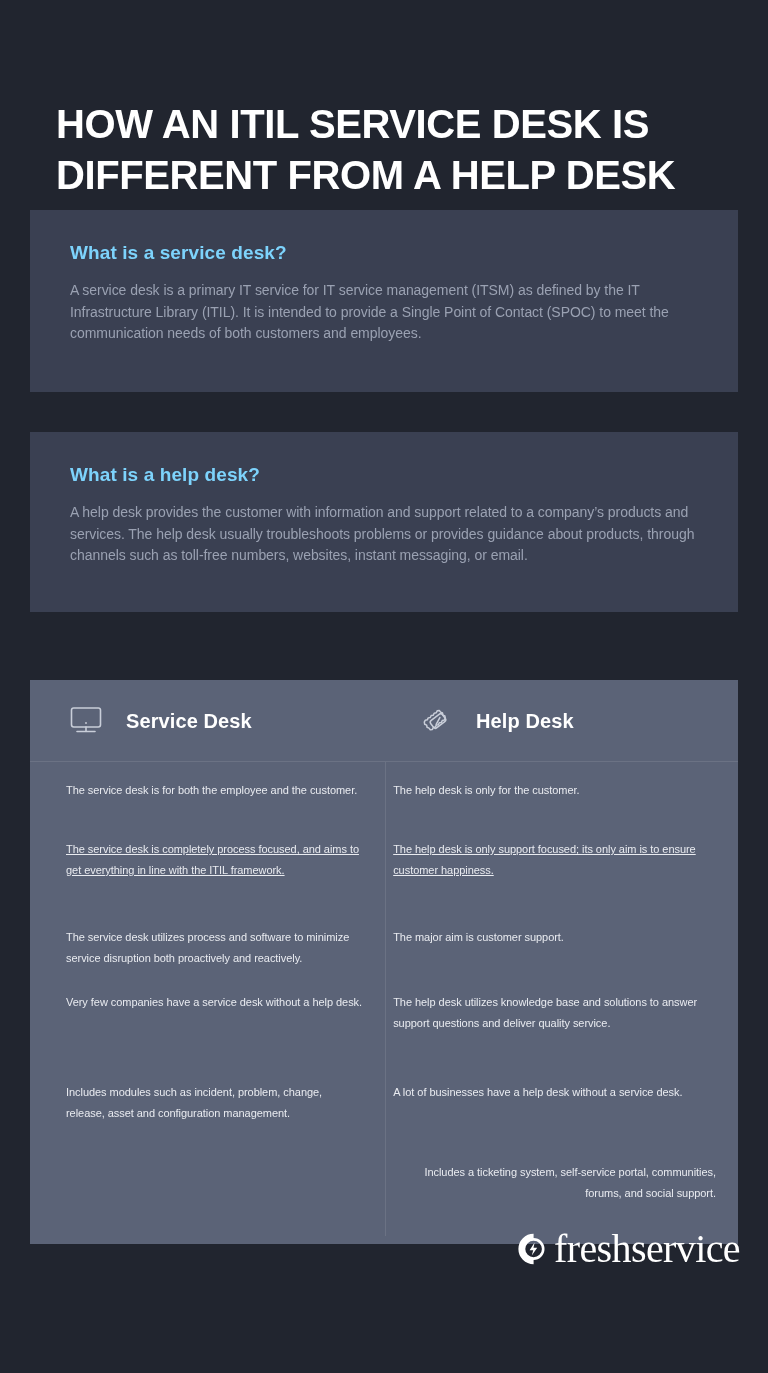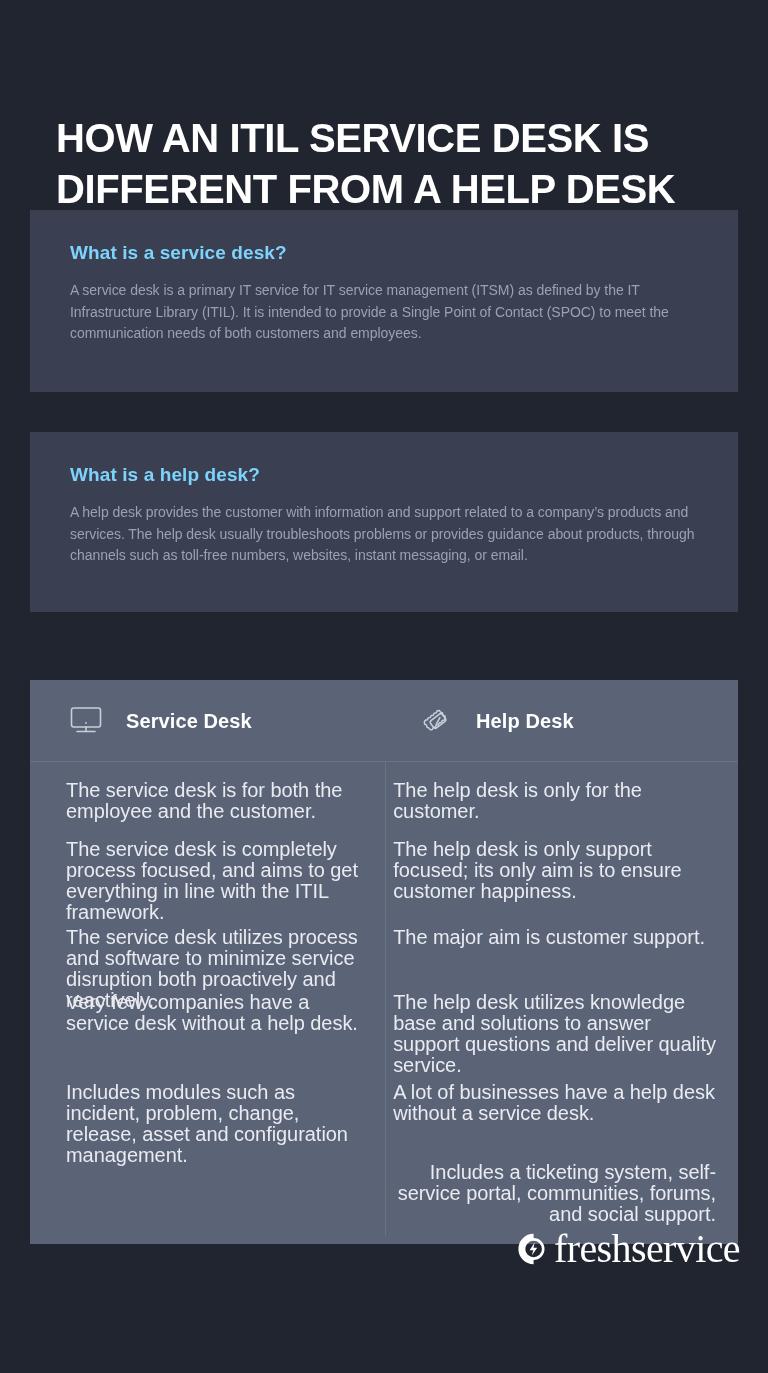--- a/index.html
+++ b/index.html
@@ -20,21 +20,21 @@
     width: 768px;
     height: 1373px;
     background: #21252f;
     box-sizing: border-box;
   }
 
   
   .title {
     position: absolute;
     left: 56px;
-    top: 86px;
+    top: 72px;
     width: 660px;
     color: #ffffff;
     font-size: 40px;
     line-height: 51px;
     font-weight: 700;
     letter-spacing: -0.4px;
     text-transform: uppercase;
     font-family: "Liberation Sans", sans-serif;
   }
 
@@ -127,27 +127,27 @@
   }
   .col {
     box-sizing: border-box;
     padding-top: 18px;
   }
   .col.left  { width: 355px; padding-left: 36px; padding-right: 18px; }
   .col.right { width: 349px; padding-right: 22px; margin-left: 12px; }
 
   .row-item {
     color: #e9ebf0;
-    font-size: 20px;
+    font-size: 11px;
     line-height: 21px;
     letter-spacing: -0.05px;
   }
   
   .col .row-item:nth-child(1) { height: 59px; }
-  .col .row-item:nth-child(2) { height: 88px; }
+  .col .row-item:nth-child(2) { height: 88px; text-decoration: underline; }
   .col .row-item:nth-child(3) { height: 65px; }
   .col .row-item:nth-child(4) { height: 90px; }
   .col .row-item:nth-child(5) { height: 80px; }
   .col .row-item:nth-child(6) { height: auto; text-align: right; }
 
   
   .logo {
     position: absolute;
     right: 28px;
     top: 1229px;

